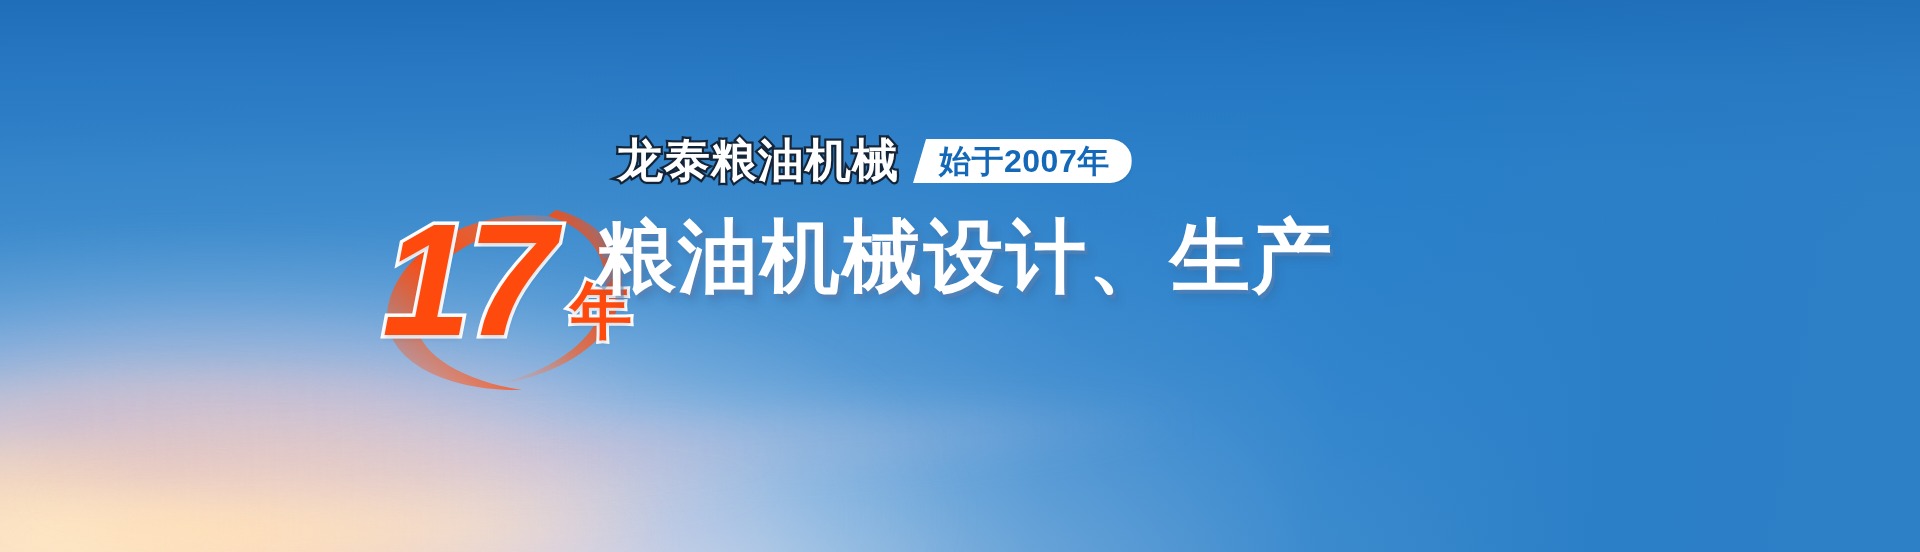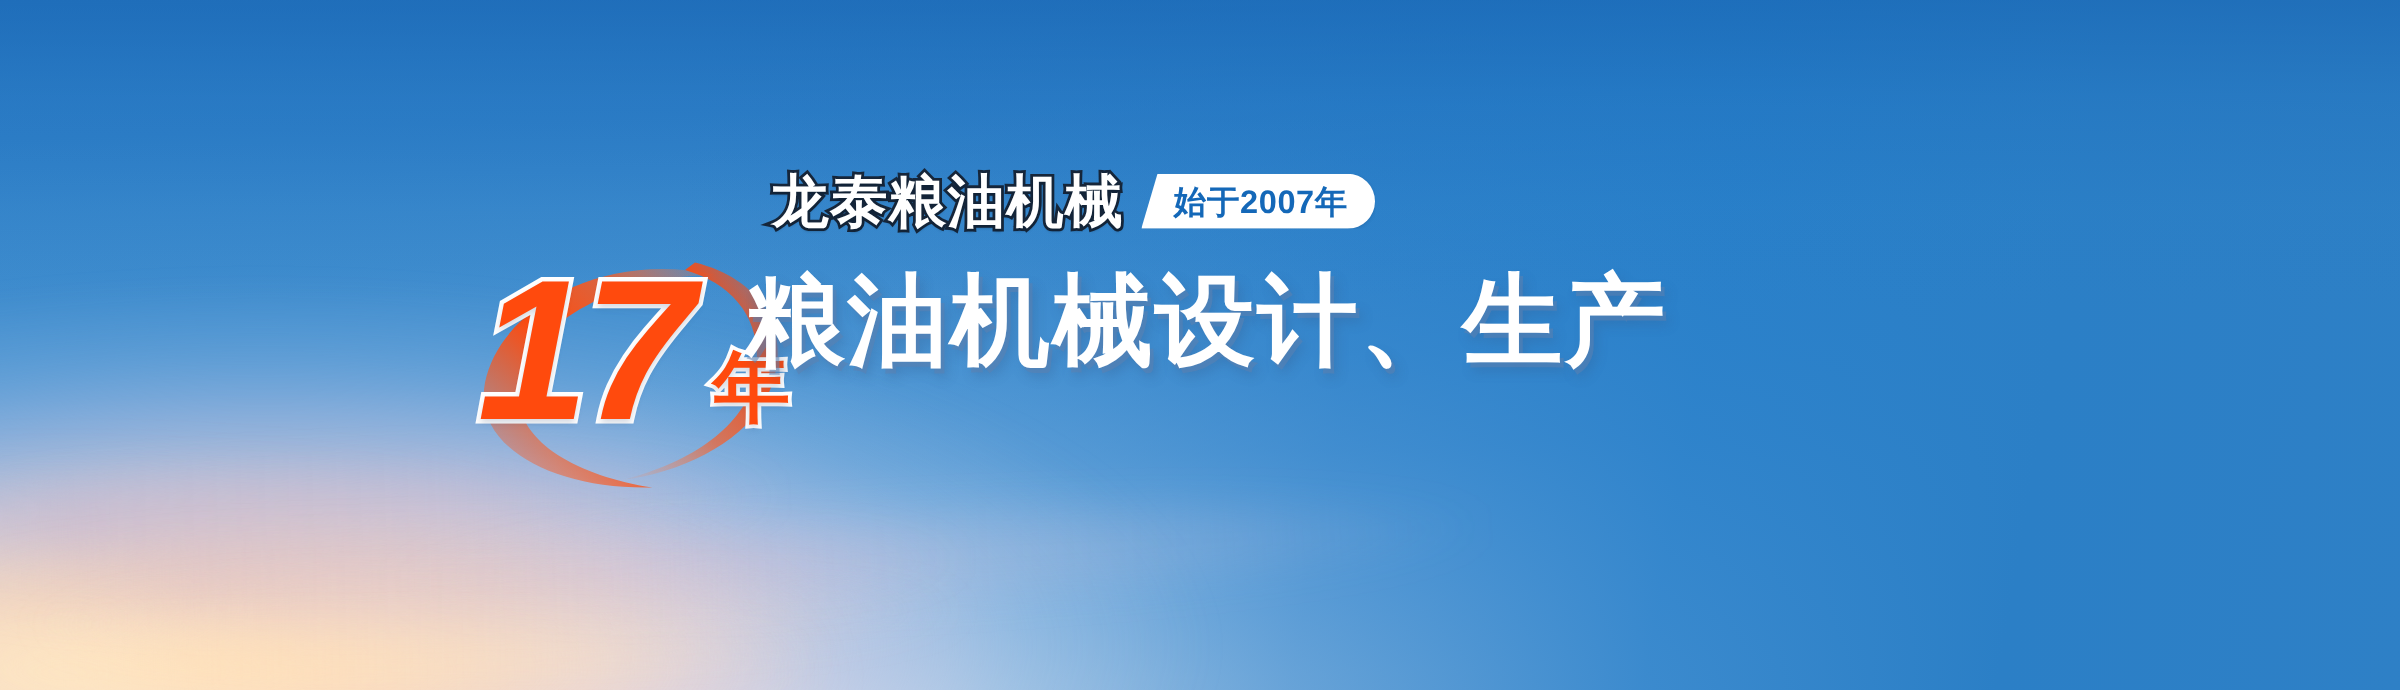--- a/index.html
+++ b/index.html
@@ -97,40 +97,40 @@
   .content{position:absolute;inset:0;}
 
   
   .logo-row{
     position:absolute;left:617px;top:138px;
     display:flex;align-items:center;
   }
   .logo-name{
     font-size:46px;font-weight:700;letter-spacing:1px;
     color:#ffffff;white-space:nowrap;line-height:1;
-    font-family:Liberation Sans, sans-serif;
+    font-family:Liberation Serif, serif;
     -webkit-text-stroke:4.5px #16263a;
     paint-order:stroke fill;
     text-shadow:0 2px 2px rgba(10,28,50,0.35);
   }
   .year-badge{
     position:relative;margin-left:14px;
     height:44px;display:flex;align-items:center;
     padding:0 22px 0 26px;
     background:#ffffff;
     border-radius:0 22px 22px 0;
     clip-path:polygon(13px 0,100% 0,100% 100%,0 100%);
     box-shadow:0 1px 3px rgba(10,40,80,0.18);
     white-space:nowrap;
   }
   .year-badge::before{
     content:"";position:absolute;left:0;top:0;width:0;height:0;
   }
   .badge-text{
-    font-size:26px;font-weight:700;color:#1468b8;
+    font-size:32px;font-weight:700;color:#1468b8;
     letter-spacing:0.5px;line-height:1;
   }
 
   
   .years-block{
     position:absolute;left:372px;top:198px;width:262px;height:196px;
   }
   .swoosh{position:absolute;left:-6px;top:-4px;width:276px;height:206px;}
   .num-17{
     position:absolute;left:10px;top:2px;

